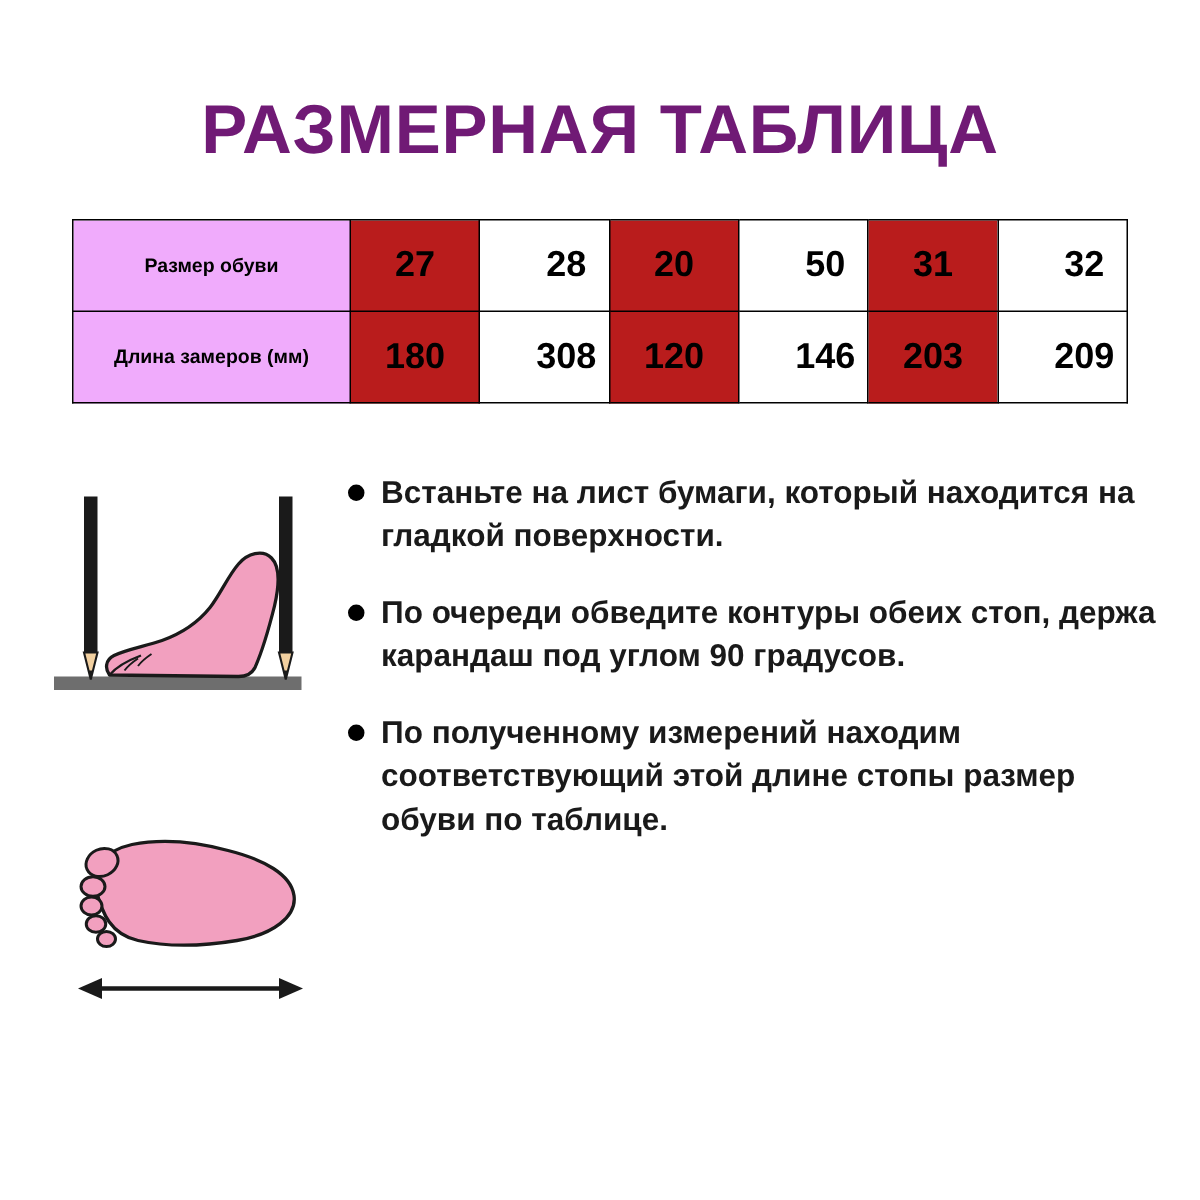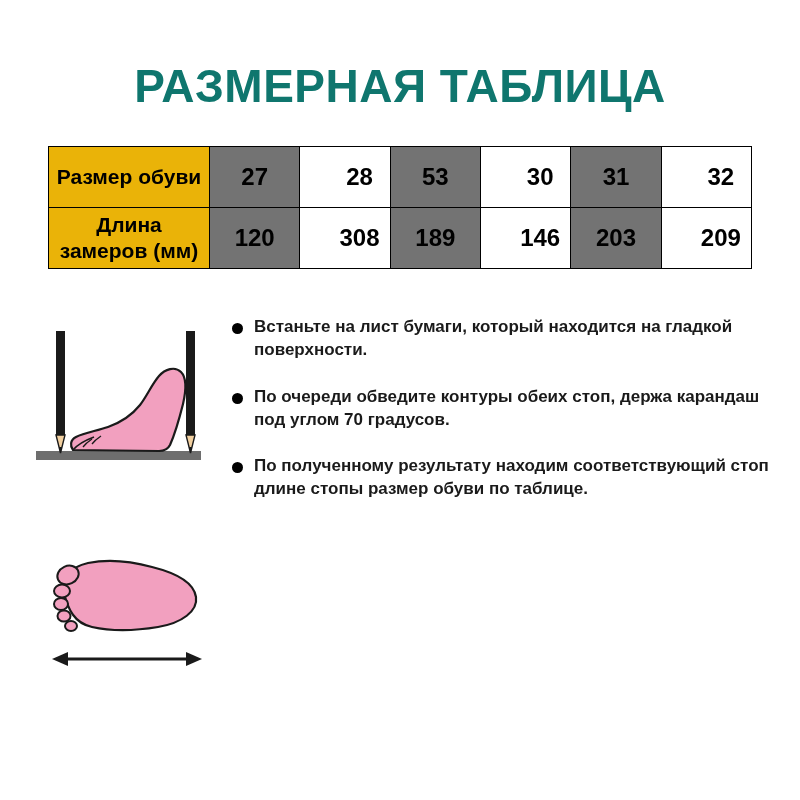--- a/index.html
+++ b/index.html
@@ -12,21 +12,21 @@
     height: 800px;
     font-family: "Liberation Sans", sans-serif;
     color: #000000;
     position: relative;
     overflow: hidden;
   }
 
   
   .title {
     text-align: center;
-    color: #0f766e;
+    color: #701a75;
     font-weight: bold;
     font-size: 46px;
     letter-spacing: 0.5px;
     margin: 62px 0 0 0;
     line-height: 1.05;
   }
 
   
   .table-wrap {
     margin: 36px auto 0 auto;
@@ -39,27 +39,27 @@
   }
   table.size-table td {
     border: 1px solid #000;
     text-align: center;
     font-weight: bold;
     height: 56px;
     font-size: 24px;
   }
   table.size-table td.rowhead {
     width: 152px;
-    font-size: 21px;
+    font-size: 13px;
     line-height: 1.25;
-    background: #eab308;
-    padding: 2px 4px;
+    background: #f0abfc;
+    padding: 2px 16px;
   }
   table.size-table td.shaded {
-    background: #737373;
+    background: #b91c1c;
   }
   table.size-table td.plain {
     background: #ffffff;
     padding-left: 30px;
   }
 
   
   .lower {
     display: flex;
     margin-top: 46px;
@@ -94,49 +94,49 @@
   }
   .bullet {
     flex: 0 0 auto;
     width: 11px;
     height: 11px;
     border-radius: 50%;
     background: #000;
     margin: 8px 11px 0 0;
   }
   .instr-text {
-    font-size: 17px;
+    font-size: 21px;
     line-height: 1.36;
     font-weight: bold;
     color: #1a1a1a;
     max-width: 540px;
   }
 </style>
 </head>
 <body>
 
 <div class="title">РАЗМЕРНАЯ ТАБЛИЦА</div>
 
 <div class="table-wrap">
   <table class="size-table">
     <tbody>
       <tr>
         <td class="rowhead">Размер обуви</td>
         <td class="shaded">27</td>
         <td class="plain">28</td>
-        <td class="shaded">53</td>
-        <td class="plain">30</td>
+        <td class="shaded">20</td>
+        <td class="plain">50</td>
         <td class="shaded">31</td>
         <td class="plain">32</td>
       </tr>
       <tr>
         <td class="rowhead">Длина замеров (мм)</td>
+        <td class="shaded">180</td>
+        <td class="plain">308</td>
         <td class="shaded">120</td>
-        <td class="plain">308</td>
-        <td class="shaded">189</td>
         <td class="plain">146</td>
         <td class="shaded">203</td>
         <td class="plain">209</td>
       </tr>
     </tbody>
   </table>
 </div>
 
 <div class="lower">
 
@@ -187,21 +187,21 @@
 
   </div>
 
   <div class="instructions">
     <div class="instr-item">
       <span class="bullet"></span>
       <span class="instr-text">Встаньте на лист бумаги, который находится на гладкой поверхности.</span>
     </div>
     <div class="instr-item">
       <span class="bullet"></span>
-      <span class="instr-text">По очереди обведите контуры обеих стоп, держа карандаш под углом 70 градусов.</span>
+      <span class="instr-text">По очереди обведите контуры обеих стоп, держа карандаш под углом 90 градусов.</span>
     </div>
     <div class="instr-item">
       <span class="bullet"></span>
-      <span class="instr-text">По полученному результату находим соответствующий стоп длине стопы размер обуви по таблице.</span>
+      <span class="instr-text">По полученному измерений находим соответствующий этой длине стопы размер обуви по таблице.</span>
     </div>
   </div>
 
 </div>
 
 </body></html>

